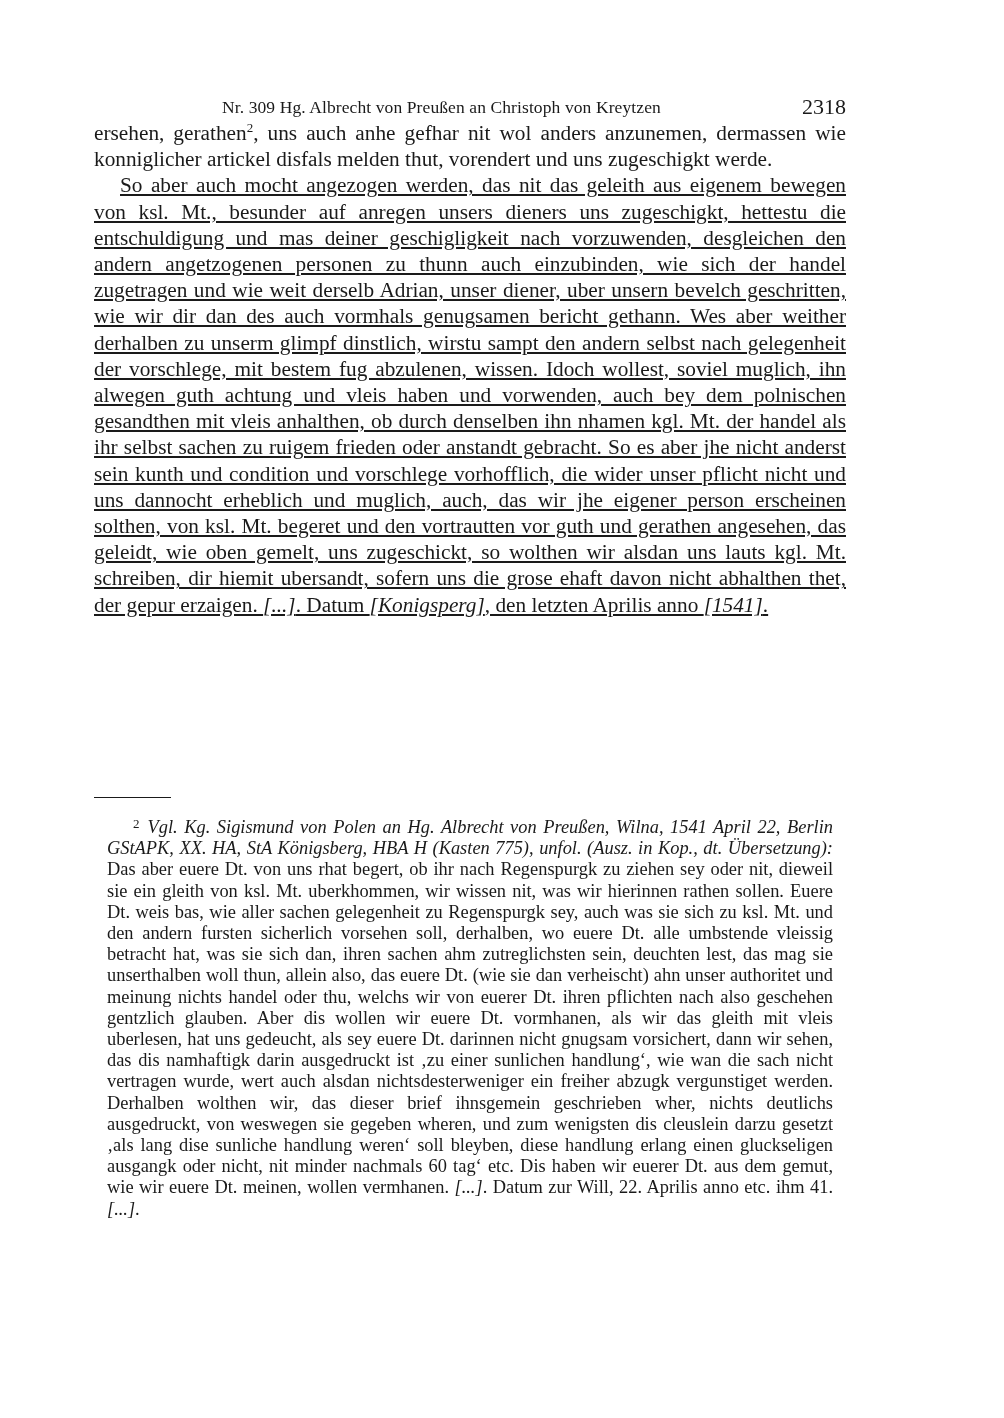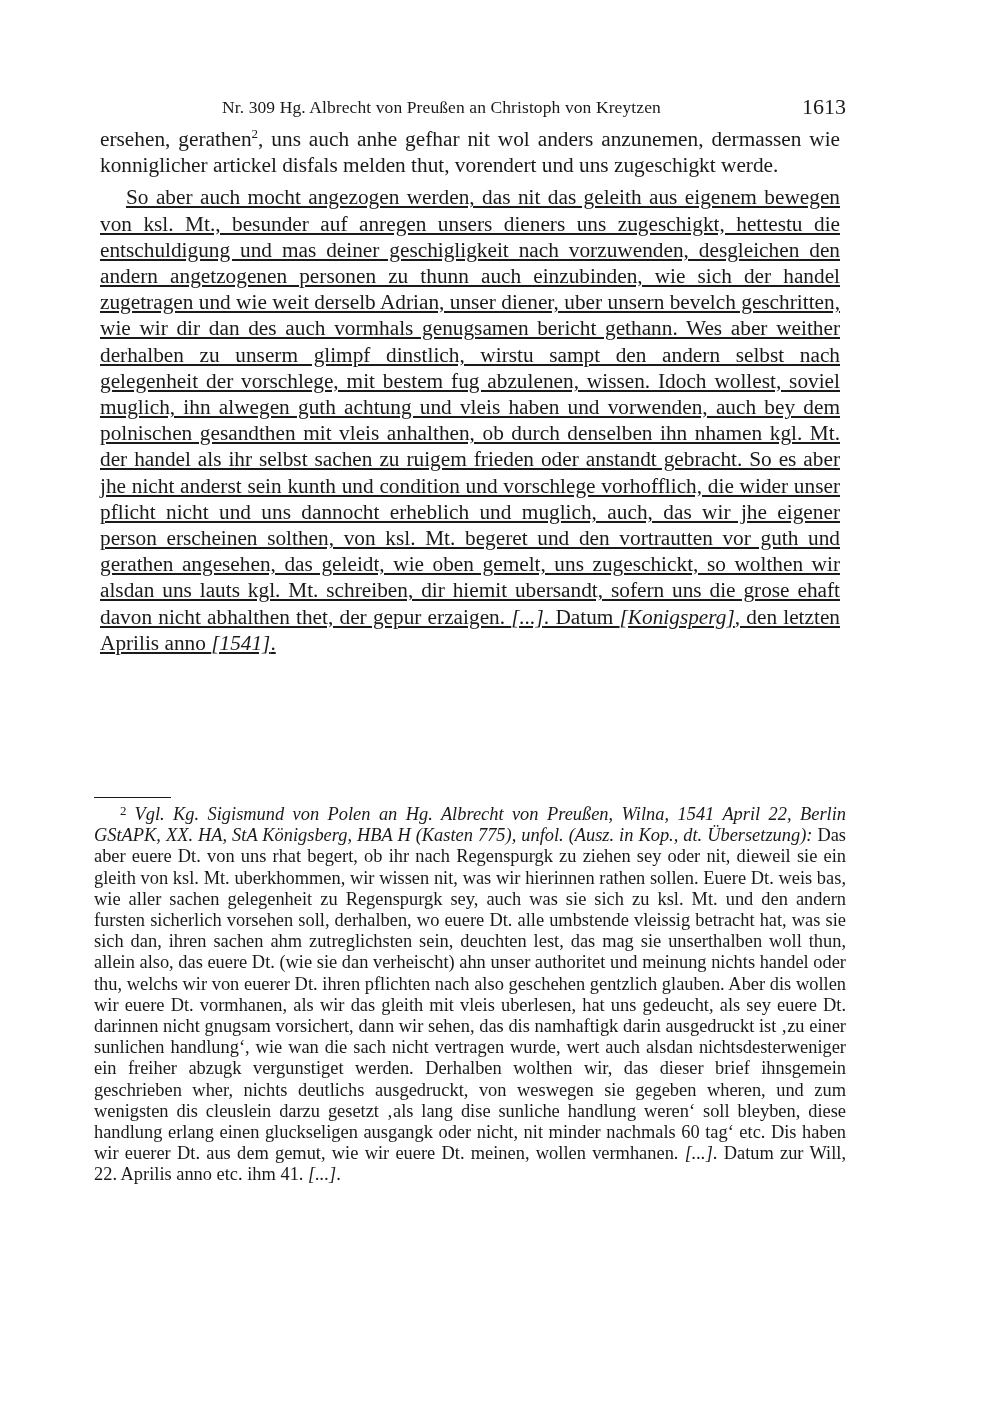--- a/index.html
+++ b/index.html
@@ -13,40 +13,40 @@
     .header .running-title {
       position: absolute; left: 128px; top: 3px; font-size: 17.5px; letter-spacing: 0.1px;
     }
     .header .page-number {
       position: absolute; right: 0; top: 0; font-size: 22px;
     }
     .main {
       position: absolute; top: 120px; left: 94px; width: 752px;
       font-size: 21.3px; line-height: 26.2px; text-align: justify;
     }
-    .main p { margin: 6px; }
+    .main p { margin: 0; }
     .main p.indent { text-indent: 26px; text-decoration: underline; }
     sup.fnref { font-size: 13px; line-height: 0; vertical-align: 8px; }
     i { font-style: italic; }
     .fn-rule {
       position: absolute; top: 797px; left: 94px; width: 77px; height: 1px; background: #1a1a1a;
     }
     .footnote {
       position: absolute; top: 804px; left: 94px; width: 752px;
       font-size: 18.4px; line-height: 21.2px; text-align: justify;
     }
-    .footnote p { margin: 0; text-indent: 26px; }
+    .footnote p { margin: 13px; text-indent: 26px; }
     .footnote .fnnum { font-size: 13px; vertical-align: 5px; line-height: 0; margin-right: 8px; }
   </style>
 </head>
 <body>
 
 <div class="header">
   <span class="running-title">Nr. 309 Hg. Albrecht von Preußen an Christoph von Kreytzen</span>
-  <span class="page-number">1613</span>
+  <span class="page-number">2318</span>
 </div>
 
 <div class="main">
   <p><span>ersehen, gerathen</span><sup class="fnref">2</sup><span>, uns auch anhe gefhar nit wol anders anzunemen, dermassen wie konniglicher artickel disfals melden thut, vorendert und uns zugeschigkt werde.</span></p>
   <p class="indent"><span>So aber auch mocht angezogen werden, das nit das geleith aus eigenem bewegen von ksl. Mt., besunder auf anregen unsers dieners uns zugeschigkt, hettestu die entschuldigung und mas deiner geschigligkeit nach vorzuwenden, desgleichen den andern angetzogenen personen zu thunn auch einzubinden, wie sich der handel zugetragen und wie weit derselb Adrian, unser diener, uber unsern bevelch geschritten, wie wir dir dan des auch vormhals genugsamen bericht gethann. Wes aber weither derhalben zu unserm glimpf dinstlich, wirstu sampt den andern selbst nach gelegenheit der vorschlege, mit bestem fug abzulenen, wissen. Idoch wollest, soviel muglich, ihn alwegen guth achtung und vleis haben und vorwenden, auch bey dem polnischen gesandthen mit vleis anhalthen, ob durch denselben ihn nhamen kgl. Mt. der handel als ihr selbst sachen zu ruigem frieden oder anstandt gebracht. So es aber jhe nicht anderst sein kunth und condition und vorschlege vorhofflich, die wider unser pflicht nicht und uns dannocht erheblich und muglich, auch, das wir jhe eigener person erscheinen solthen, von ksl. Mt. begeret und den vortrautten vor guth und gerathen angesehen, das geleidt, wie oben gemelt, uns zugeschickt, so wolthen wir alsdan uns lauts kgl. Mt. schreiben, dir hiemit ubersandt, sofern uns die grose ehaft davon nicht abhalthen thet, der gepur erzaigen. </span><i>[...]</i><span>. Datum </span><i>[Konigsperg]</i><span>, den letzten Aprilis anno </span><i>[1541]</i><span>.</span></p>
 </div>
 
 <div class="fn-rule"></div>
 
 <div class="footnote">

